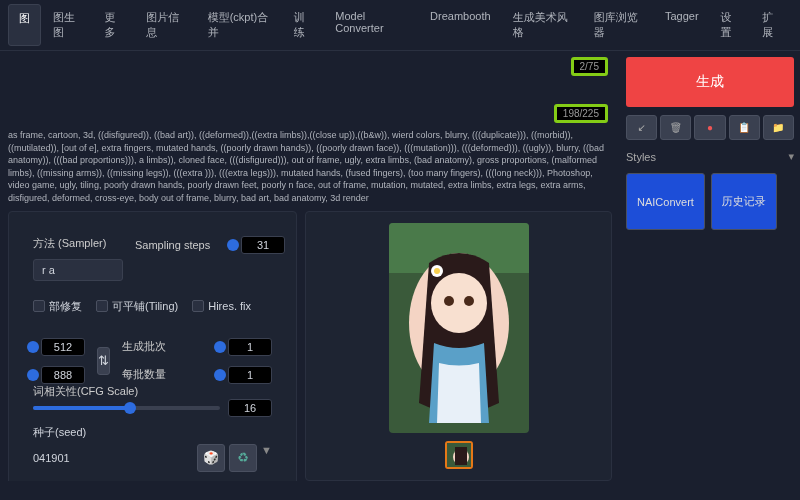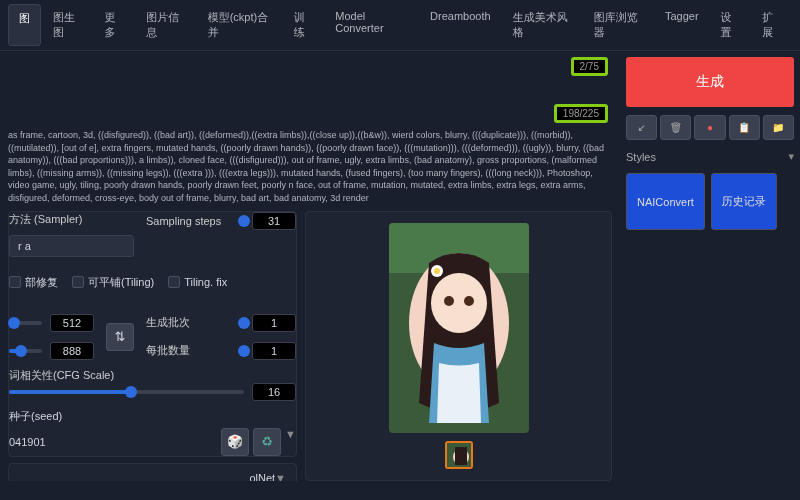--- a/index.html
+++ b/index.html
@@ -14,21 +14,21 @@
 .tag{background:#000000;border:3px solid #84cc16;padding:1px 6px;border-radius:3px;font-size:10px;color:#999}
 .prompt-text{font-size:9px;line-height:1.4;color:#b0b4bc;max-height:90px;overflow:hidden;word-break:break-word}
 .gen-btn{background:#ef4444;color:#fff;border:none;padding:16px;font-size:14px;border-radius:3px;cursor:pointer;width:100%}
 .icon-row{display:flex;gap:3px;margin-top:2px}
 .icon-btn{flex:1;background:#3a4050;border:1px solid #4a5060;padding:6px 4px;border-radius:3px;cursor:pointer;display:flex;align-items:center;justify-content:center;color:#aaa;font-size:10px}
 .styles-row{display:flex;align-items:center;gap:24px;padding:4px 0}
 .styles-label{font-size:11px;color:#aaa;flex:1}
 .dropdown-arrow{color:#888}
 .btn-row{display:flex;gap:6px}
 .sm-btn{background:#1d4ed8;border:1px solid #4a5060;padding:20px 10px;border-radius:3px;cursor:pointer;color:#ddd;font-size:11px}
-.panel{background:#1e2432;border:1px solid #2a3040;border-radius:4px;padding:0}
+.panel{background:#1e2432;border:1px solid #2a3040;border-radius:4px;padding:24px}
 .param-grid{display:flex;gap:12px}
 .param-col{flex:1;display:flex;flex-direction:column;gap:8px}
 .param-row{display:flex;align-items:center;gap:8px}
 .param-label{font-size:11px;color:#ccc;min-width:90px}
 .slider-wrap{flex:1;display:flex;align-items:center;gap:8px}
 .slider{flex:1;height:4px;background:#3a4050;border-radius:2px;position:relative}
 .slider-fill{height:100%;background:#2d6cdf;border-radius:2px;position:absolute}
 .slider-thumb{width:12px;height:12px;background:#2d6cdf;border-radius:50%;position:absolute;top:-4px;margin-left:-6px}
 .slider-val{background:#000000;border:1px solid #3a4050;padding:2px 8px;border-radius:3px;min-width:44px;text-align:center;font-size:11px}
 .checks{display:flex;gap:14px;align-items:center;font-size:11px}
@@ -103,21 +103,21 @@
             <span class="check">
                 <span class="checkbox"></span>
                 <span>部修复</span>
               </span>
             <span class="check">
                 <span class="checkbox"></span>
                 <span>可平铺(Tiling)</span>
               </span>
             <span class="check">
                 <span class="checkbox"></span>
-                <span>Tiling. fix</span>
+                <span>Hires. fix</span>
               </span>
           </div>
           <div class="param-grid" style="margin-top:24px;align-items:center">
             <div class="param-col" style="gap:10px">
               <div class="param-row">
                   <div class="slider-wrap">
                     <div class="slider">
                       <div class="slider-fill" style="width:15%"></div>
                       <div class="slider-thumb" style="left:15%"></div>
                     </div>
@@ -151,21 +151,21 @@
                   <div class="slider-wrap">
                     <div class="slider">
                       <div class="slider-fill" style="width:3%"></div>
                       <div class="slider-thumb" style="left:3%"></div>
                     </div>
                     <span class="slider-val">1</span>
                   </div>
                 </div>
             </div>
           </div>
-          <div class="param-row" style="margin-top:8px">
+          <div class="param-row" style="">
               <span class="param-label">词相关性(CFG Scale)</span>
             </div>
           <div class="param-row">
               <div class="slider-wrap">
                 <div class="slider">
                   <div class="slider-fill" style="width:52%"></div>
                   <div class="slider-thumb" style="left:52%"></div>
                 </div>
                 <span class="slider-val">16</span>
               </div>

